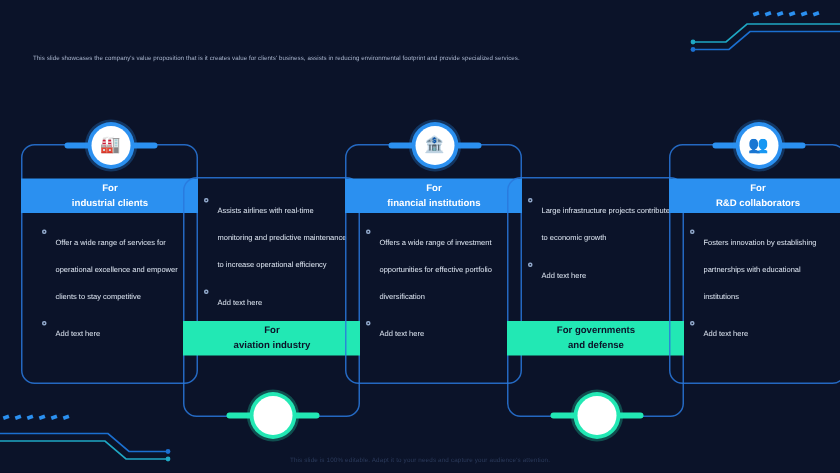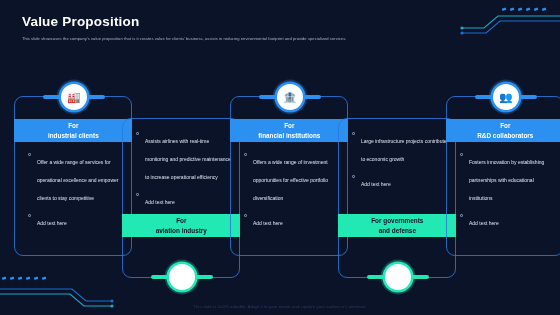--- a/index.html
+++ b/index.html
@@ -105,21 +105,20 @@
     <g fill="#2b90f0">
       <rect x="2" y="6" width="4" height="2.4" transform="rotate(-20 4 7)"></rect>
       <rect x="10" y="6" width="4" height="2.4" transform="rotate(-20 12 7)"></rect>
       <rect x="18" y="6" width="4" height="2.4" transform="rotate(-20 20 7)"></rect>
       <rect x="26" y="6" width="4" height="2.4" transform="rotate(-20 28 7)"></rect>
       <rect x="34" y="6" width="4" height="2.4" transform="rotate(-20 36 7)"></rect>
       <rect x="42" y="6" width="4" height="2.4" transform="rotate(-20 44 7)"></rect>
     </g>
   </svg>
 
-  <div class="page-title">Value Proposition</div>
   <div class="page-subtitle">This slide showcases the company's value proposition that is it creates value for clients' business, assists in reducing environmental footprint and provide specialized services.</div>
 
   <div class="card up" style="left:14px;">
     <div class="conn left"></div>
     <div class="conn right"></div>
     <div class="badge">🏭</div>
     <div class="card-band">
       <span class="band-l1">For</span>
       <span class="band-l2">industrial clients</span>
     </div>

